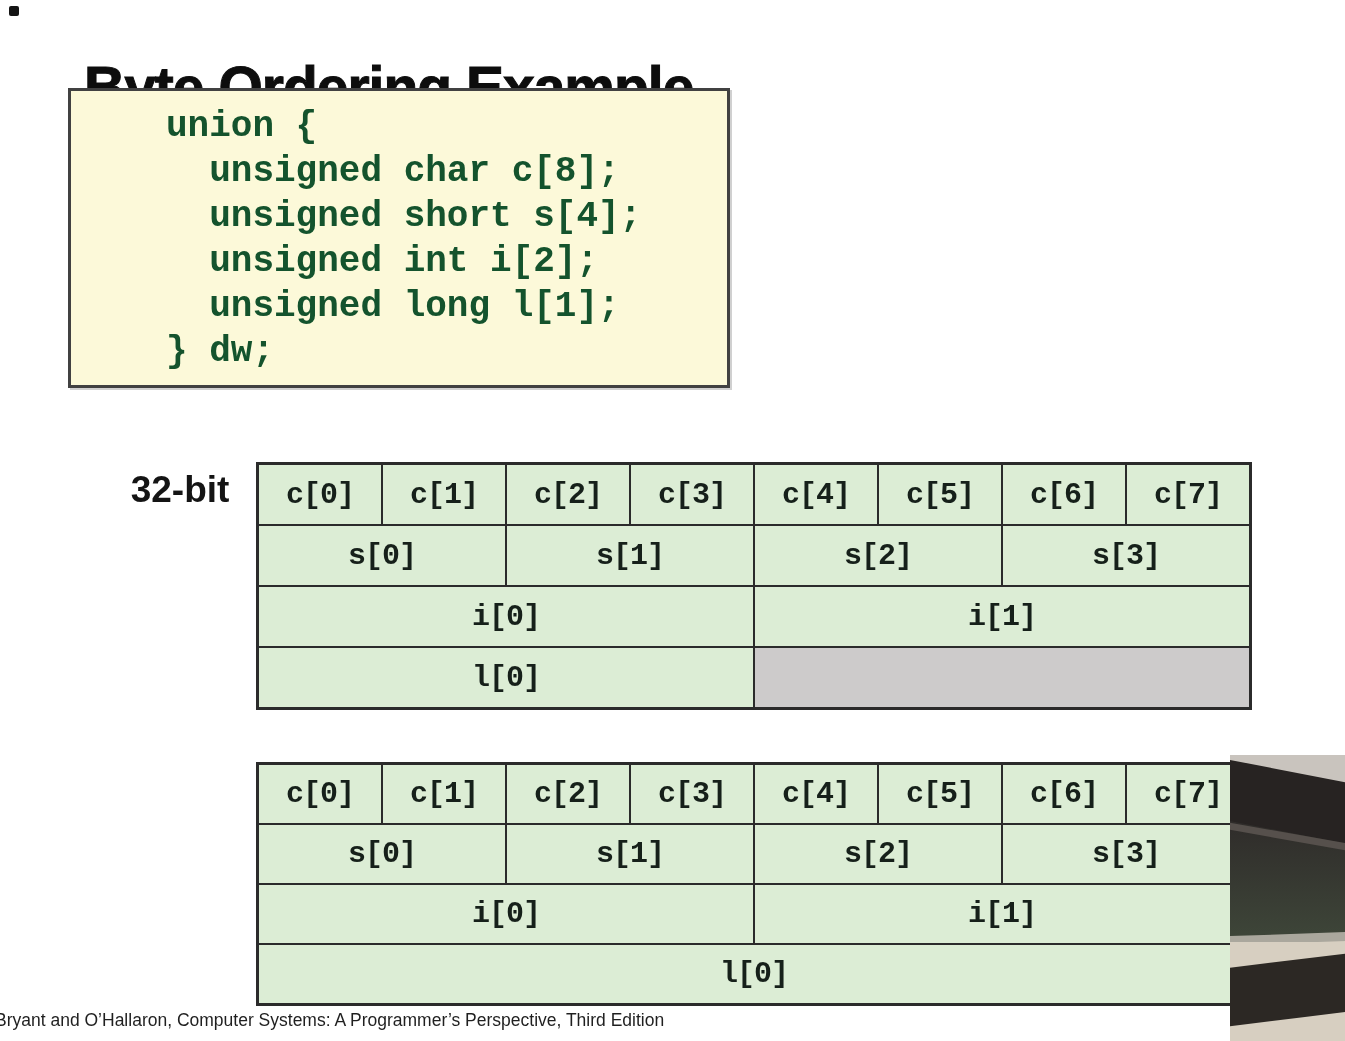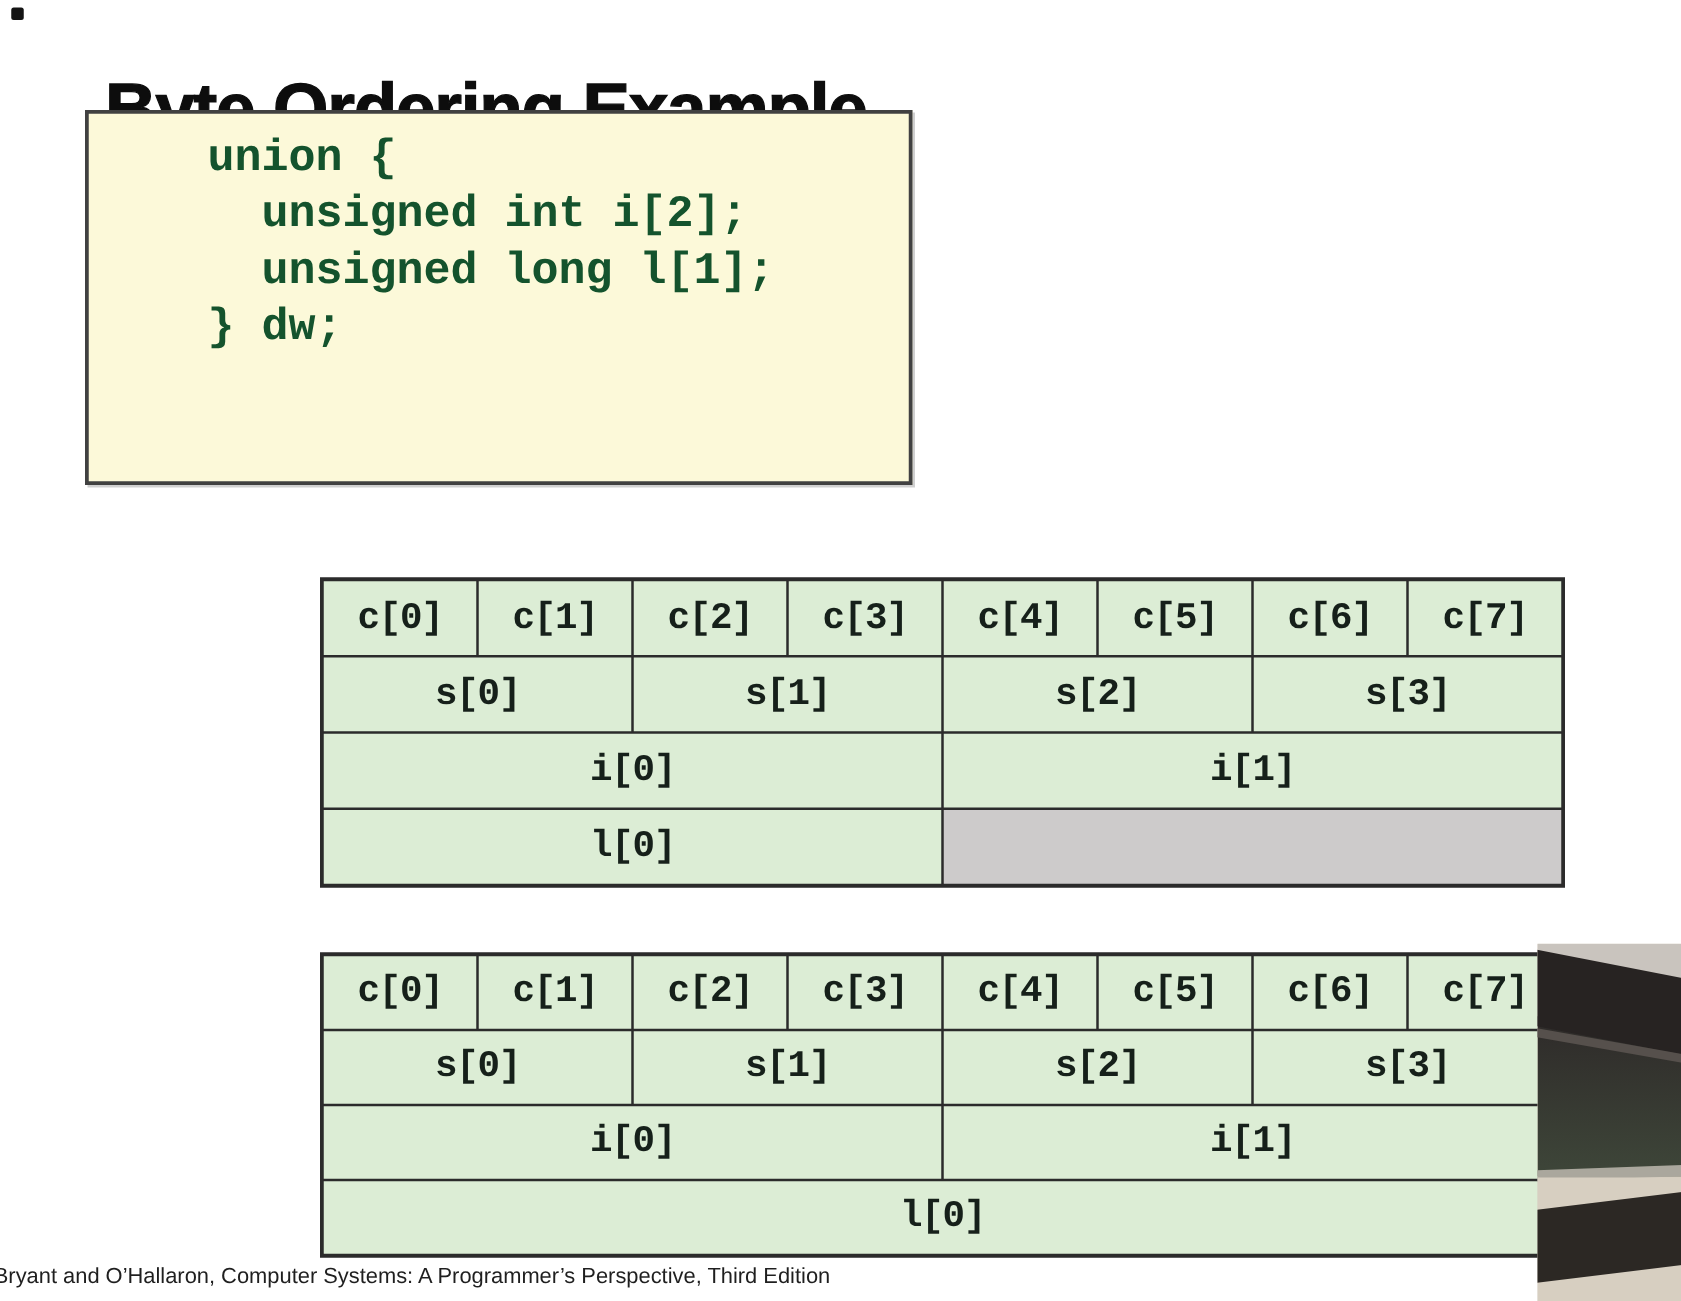--- a/index.html
+++ b/index.html
@@ -96,27 +96,30 @@
 </head>
 <body>
 
 <div class="corner-artifact"></div>
 
 <h1 class="slide-title">Byte Ordering Example</h1>
 
 <div class="code-box">
   <div class="code-lines">
       <div class="code-line">union {</div>
+      <div class="code-line">  unsigned char c[8];</div>
+      <div class="code-line">  unsigned short s[4];</div>
       <div class="code-line">  unsigned int i[2];</div>
       <div class="code-line">  unsigned long l[1];</div>
       <div class="code-line">} dw;</div>
     </div>
 </div>
 
 <section class="diagram diagram-32bit">
+  <div class="dg-label">32-bit</div>
   <div class="dg-grid">
       <div class="cell" style="grid-column: span 1;">c[0]</div>
       <div class="cell" style="grid-column: span 1;">c[1]</div>
       <div class="cell" style="grid-column: span 1;">c[2]</div>
       <div class="cell" style="grid-column: span 1;">c[3]</div>
       <div class="cell" style="grid-column: span 1;">c[4]</div>
       <div class="cell" style="grid-column: span 1;">c[5]</div>
       <div class="cell" style="grid-column: span 1;">c[6]</div>
       <div class="cell" style="grid-column: span 1;">c[7]</div>
       <div class="cell" style="grid-column: span 2;">s[0]</div>

